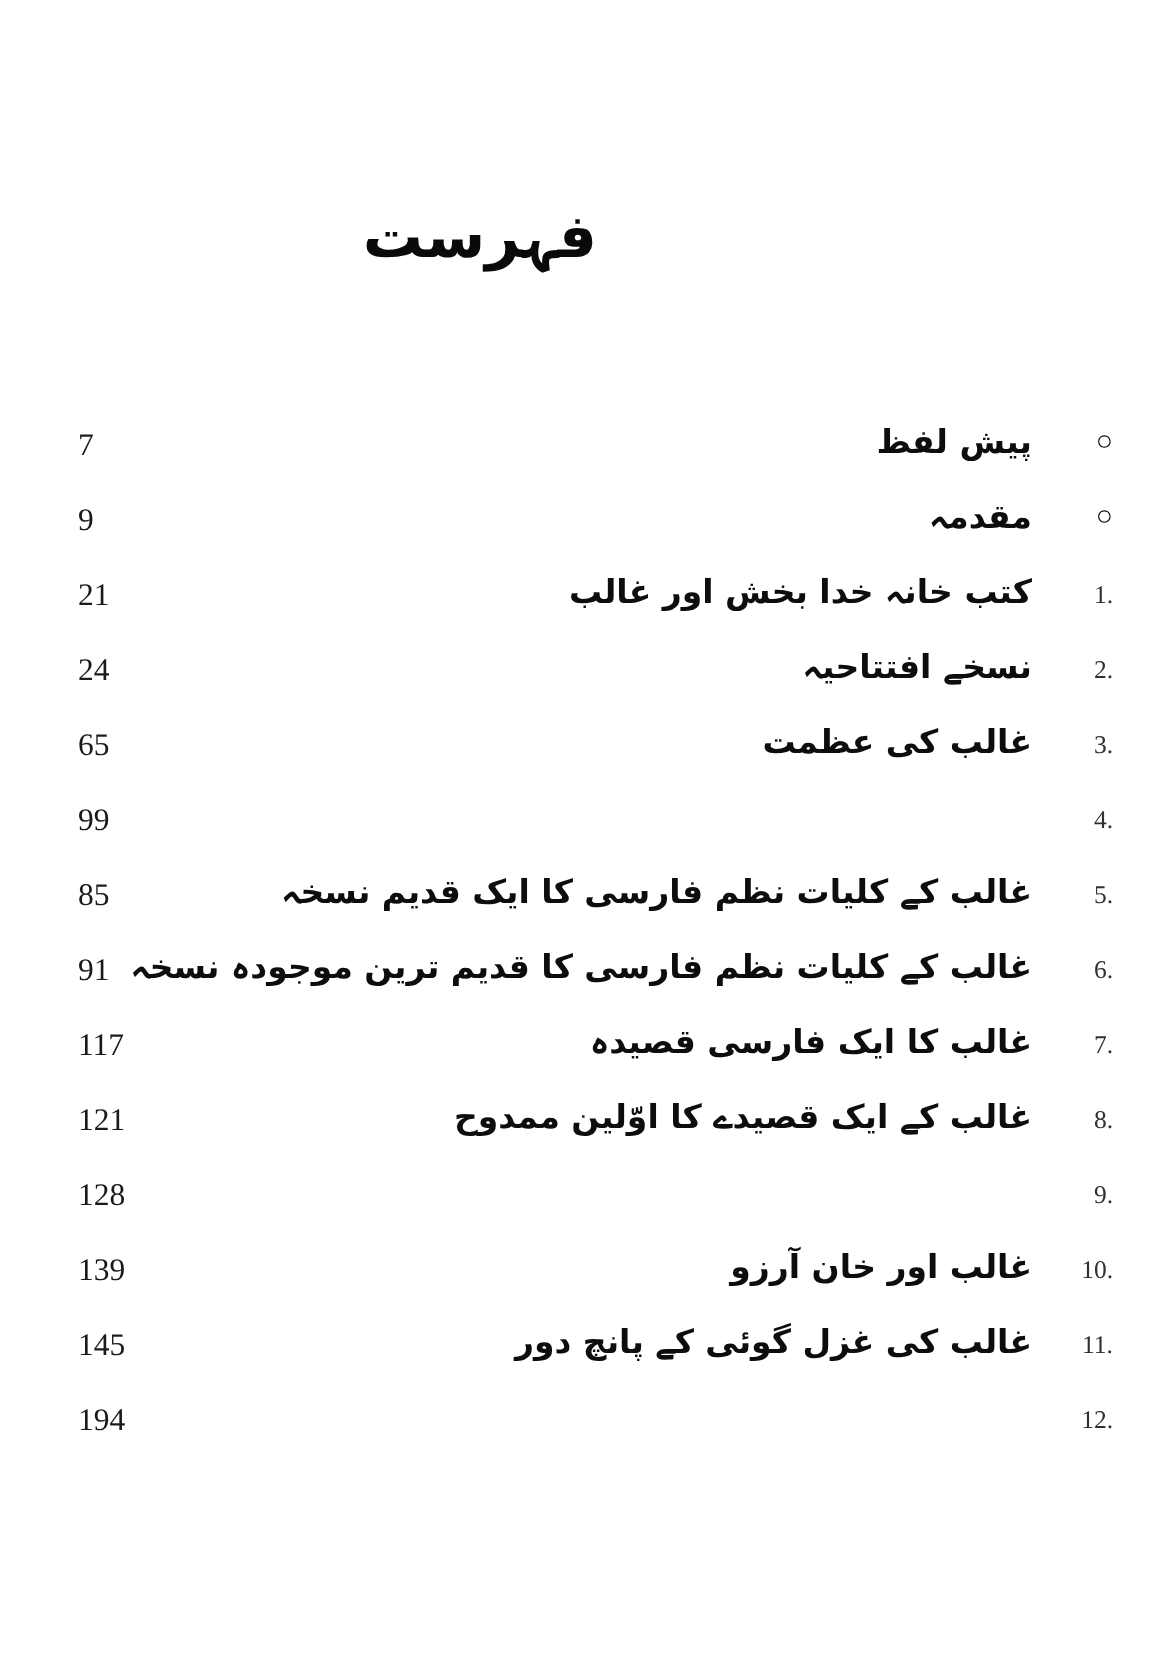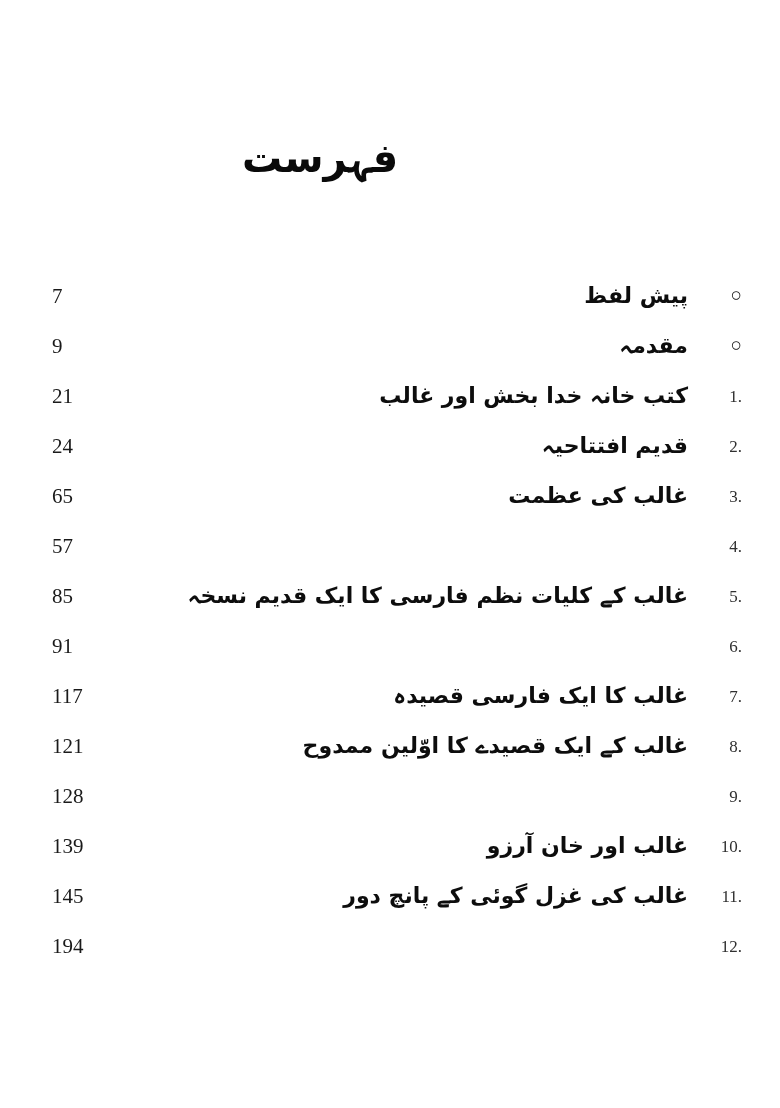--- a/index.html
+++ b/index.html
@@ -127,39 +127,40 @@
         <span class="entry-text">مقدمہ</span>
         <span class="page-num">9</span>
       </div>
       <div class="toc-row">
         <span class="marker">1.</span>
         <span class="entry-text">کتب خانہ خدا بخش اور غالب</span>
         <span class="page-num">21</span>
       </div>
       <div class="toc-row">
         <span class="marker">2.</span>
-        <span class="entry-text">قدیم افتتاحیہ</span>
+        <span class="entry-text">نسخے افتتاحیہ</span>
         <span class="page-num">24</span>
       </div>
       <div class="toc-row">
         <span class="marker">3.</span>
         <span class="entry-text">غالب کی عظمت</span>
         <span class="page-num">65</span>
       </div>
       <div class="toc-row">
         <span class="marker">4.</span>
-        <span class="page-num">57</span>
+        <span class="page-num">99</span>
       </div>
       <div class="toc-row">
         <span class="marker">5.</span>
         <span class="entry-text">غالب کے کلیات نظم فارسی کا ایک قدیم نسخہ</span>
         <span class="page-num">85</span>
       </div>
       <div class="toc-row">
         <span class="marker">6.</span>
+        <span class="entry-text">غالب کے کلیات نظم فارسی کا قدیم ترین موجودہ نسخہ</span>
         <span class="page-num">91</span>
       </div>
       <div class="toc-row">
         <span class="marker">7.</span>
         <span class="entry-text">غالب کا ایک فارسی قصیدہ</span>
         <span class="page-num">117</span>
       </div>
       <div class="toc-row">
         <span class="marker">8.</span>
         <span class="entry-text">غالب کے ایک قصیدے کا اوّلین ممدوح</span>

